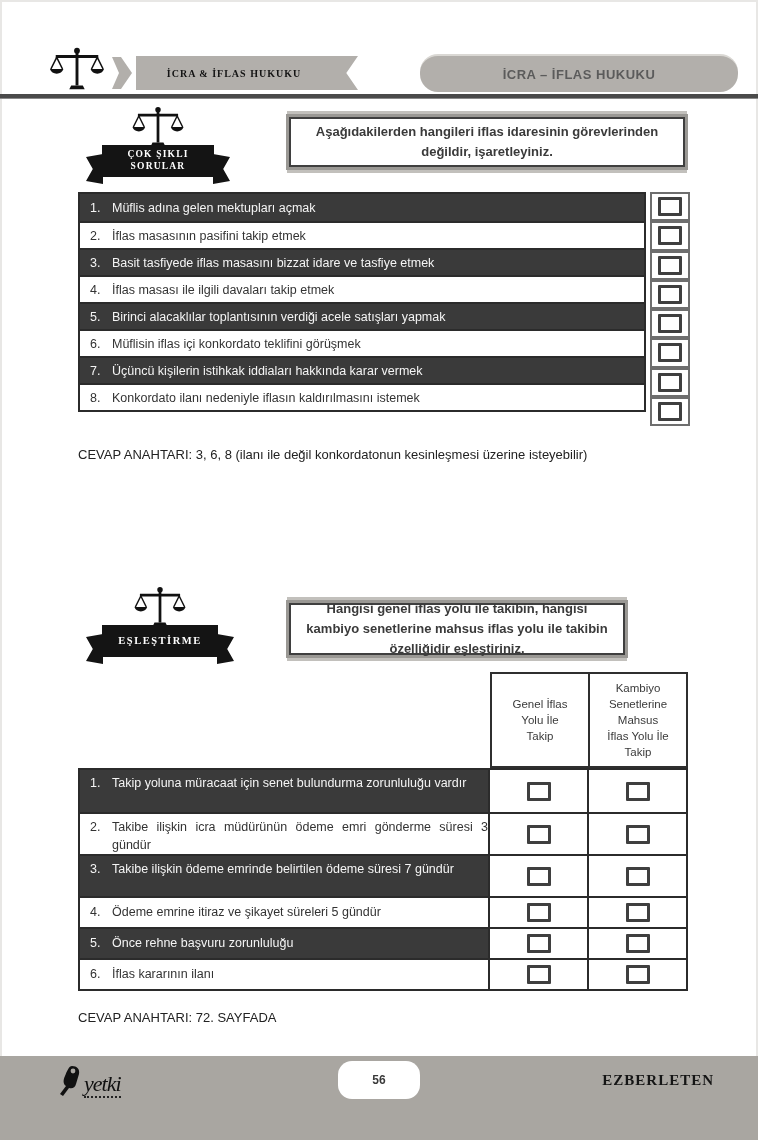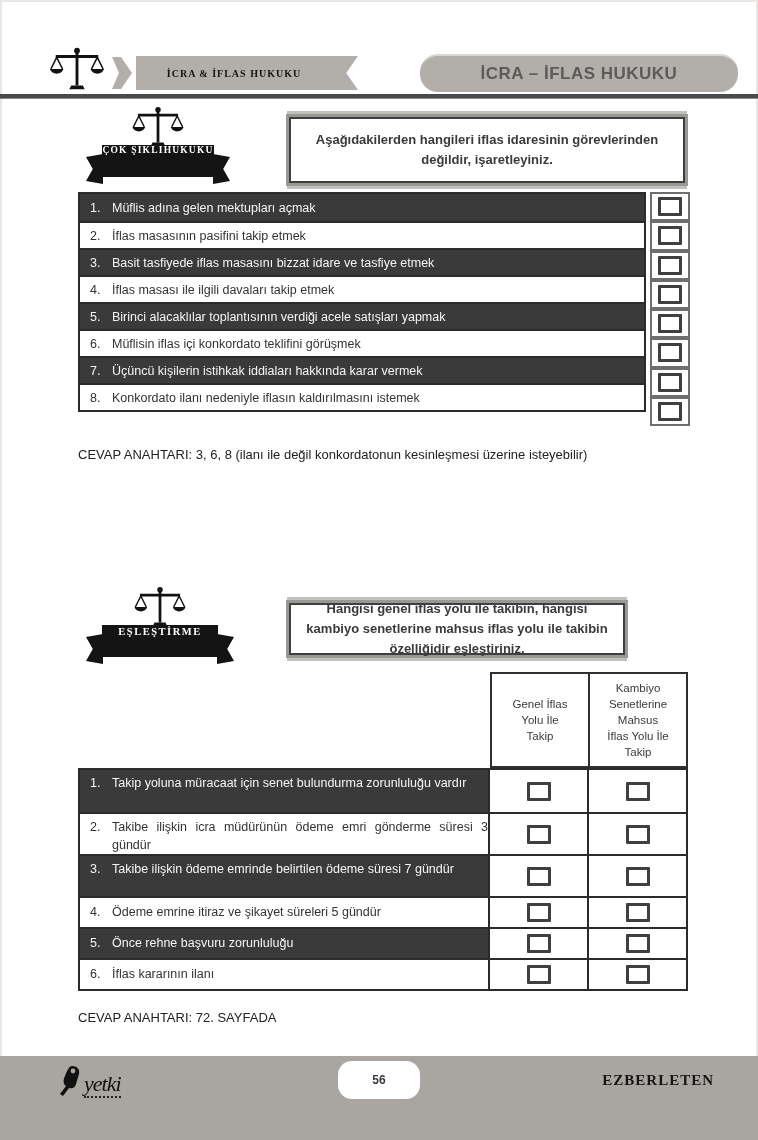--- a/index.html
+++ b/index.html
@@ -16,30 +16,30 @@
   #chev-left { left:112px; top:57px; width:20px; height:32px; background:#b2afab;
     clip-path:polygon(0 0,45% 0,100% 50%,45% 100%,0 100%,35% 50%); }
   #left-banner { left:136px; top:56px; width:196px; height:34px; background:#b2afab;
     display:flex; align-items:center; justify-content:center;
     font-family:"Liberation Serif", serif; font-weight:bold; font-size:10px;
     letter-spacing:1px; color:#141414; }
   #left-fold { left:332px; top:56px; width:26px; height:34px; background:#b2afab;
     clip-path:polygon(0 0,100% 0,55% 50%,100% 100%,0 100%); }
   #right-banner { left:420px; top:54px; width:318px; height:38px; background:#b2afab;
     border-top:2px solid #dad8d4; display:flex; align-items:center; justify-content:center;
-    font-weight:bold; font-size:17px; letter-spacing:0.5px; color:#5b5b5b;border-radius:18px; }
+    font-weight:bold; font-size:13px; letter-spacing:0.5px; color:#5b5b5b;border-radius:18px; }
   #top-rule { left:0; top:94px; width:758px; height:5px; background:#4a4a4a;
     border-bottom:1px solid #8a8a8a; }
 
   
   .badge { display:flex; flex-direction:column; align-items:center; }
   .ribbon-wrap { position:relative; width:100%; height:32px; margin-top:-3px; }
   .ribbon-bar { position:absolute; left:14px; right:14px; top:0; bottom:0;
-    background:#141414; color:#fff; display:flex; flex-direction:row;
-    align-items:flex-start; justify-content:center;
+    background:#141414; color:#fff; display:flex; flex-direction:column;
+    align-items:center; justify-content:center;
     font-family:"Liberation Serif", serif; font-weight:bold; line-height:1.25;
     letter-spacing:1.2px; }
   .ribbon-bar.two { font-size:9.5px; }
   .ribbon-bar.one { font-size:10.5px; letter-spacing:1.5px; }
   .tail { position:absolute; top:9px; width:17px; height:30px; background:#141414; }
   .tail.l { left:-2px; clip-path:polygon(100% 0,0 10%,40% 50%,0 90%,100% 100%); }
   .tail.r { right:-2px; clip-path:polygon(0 0,100% 10%,60% 50%,100% 90%,0 100%); }
 
   
   .qbox { border:3px solid #9a9894; background:#fff;
@@ -133,26 +133,26 @@
     <circle cx="30" cy="4" r="3" fill="#111"></circle>
     <path d="M2 23 a7.5 7.5 0 0 0 14 0 z" fill="#111"></path>
     <path d="M44 23 a7.5 7.5 0 0 0 14 0 z" fill="#111"></path>
     <path d="M24 40 h12 l2 4 h-16 z" fill="#111"></path>
   </svg>
   <div class="ribbon-wrap">
     <div class="tail l"></div>
     <div class="tail r"></div>
     <div class="ribbon-bar two">
       <span>ÇOK ŞIKLI</span>
-      <span>HUKUKU</span>
-    </div>
-  </div>
-</div>
-
-<div class="abs qbox" style="left:286px; top:114px; width:402px; height:72px;">
+      <span>SORULAR</span>
+    </div>
+  </div>
+</div>
+
+<div class="abs qbox" style="left:286px; top:114px; width:402px; height:56px;">
   <div class="qbox-inner">Aşağıdakilerden hangileri iflas idaresinin görevlerinden değildir, işaretleyiniz.</div>
 </div>
 
 <div class="abs" id="t1">
   <div class="t1row dark">
     <span class="rnum">1.</span>
     <span class="rtext">Müflis adına gelen mektupları açmak</span>
     </div>
   <div class="t1row light">
     <span class="rnum">2.</span>

